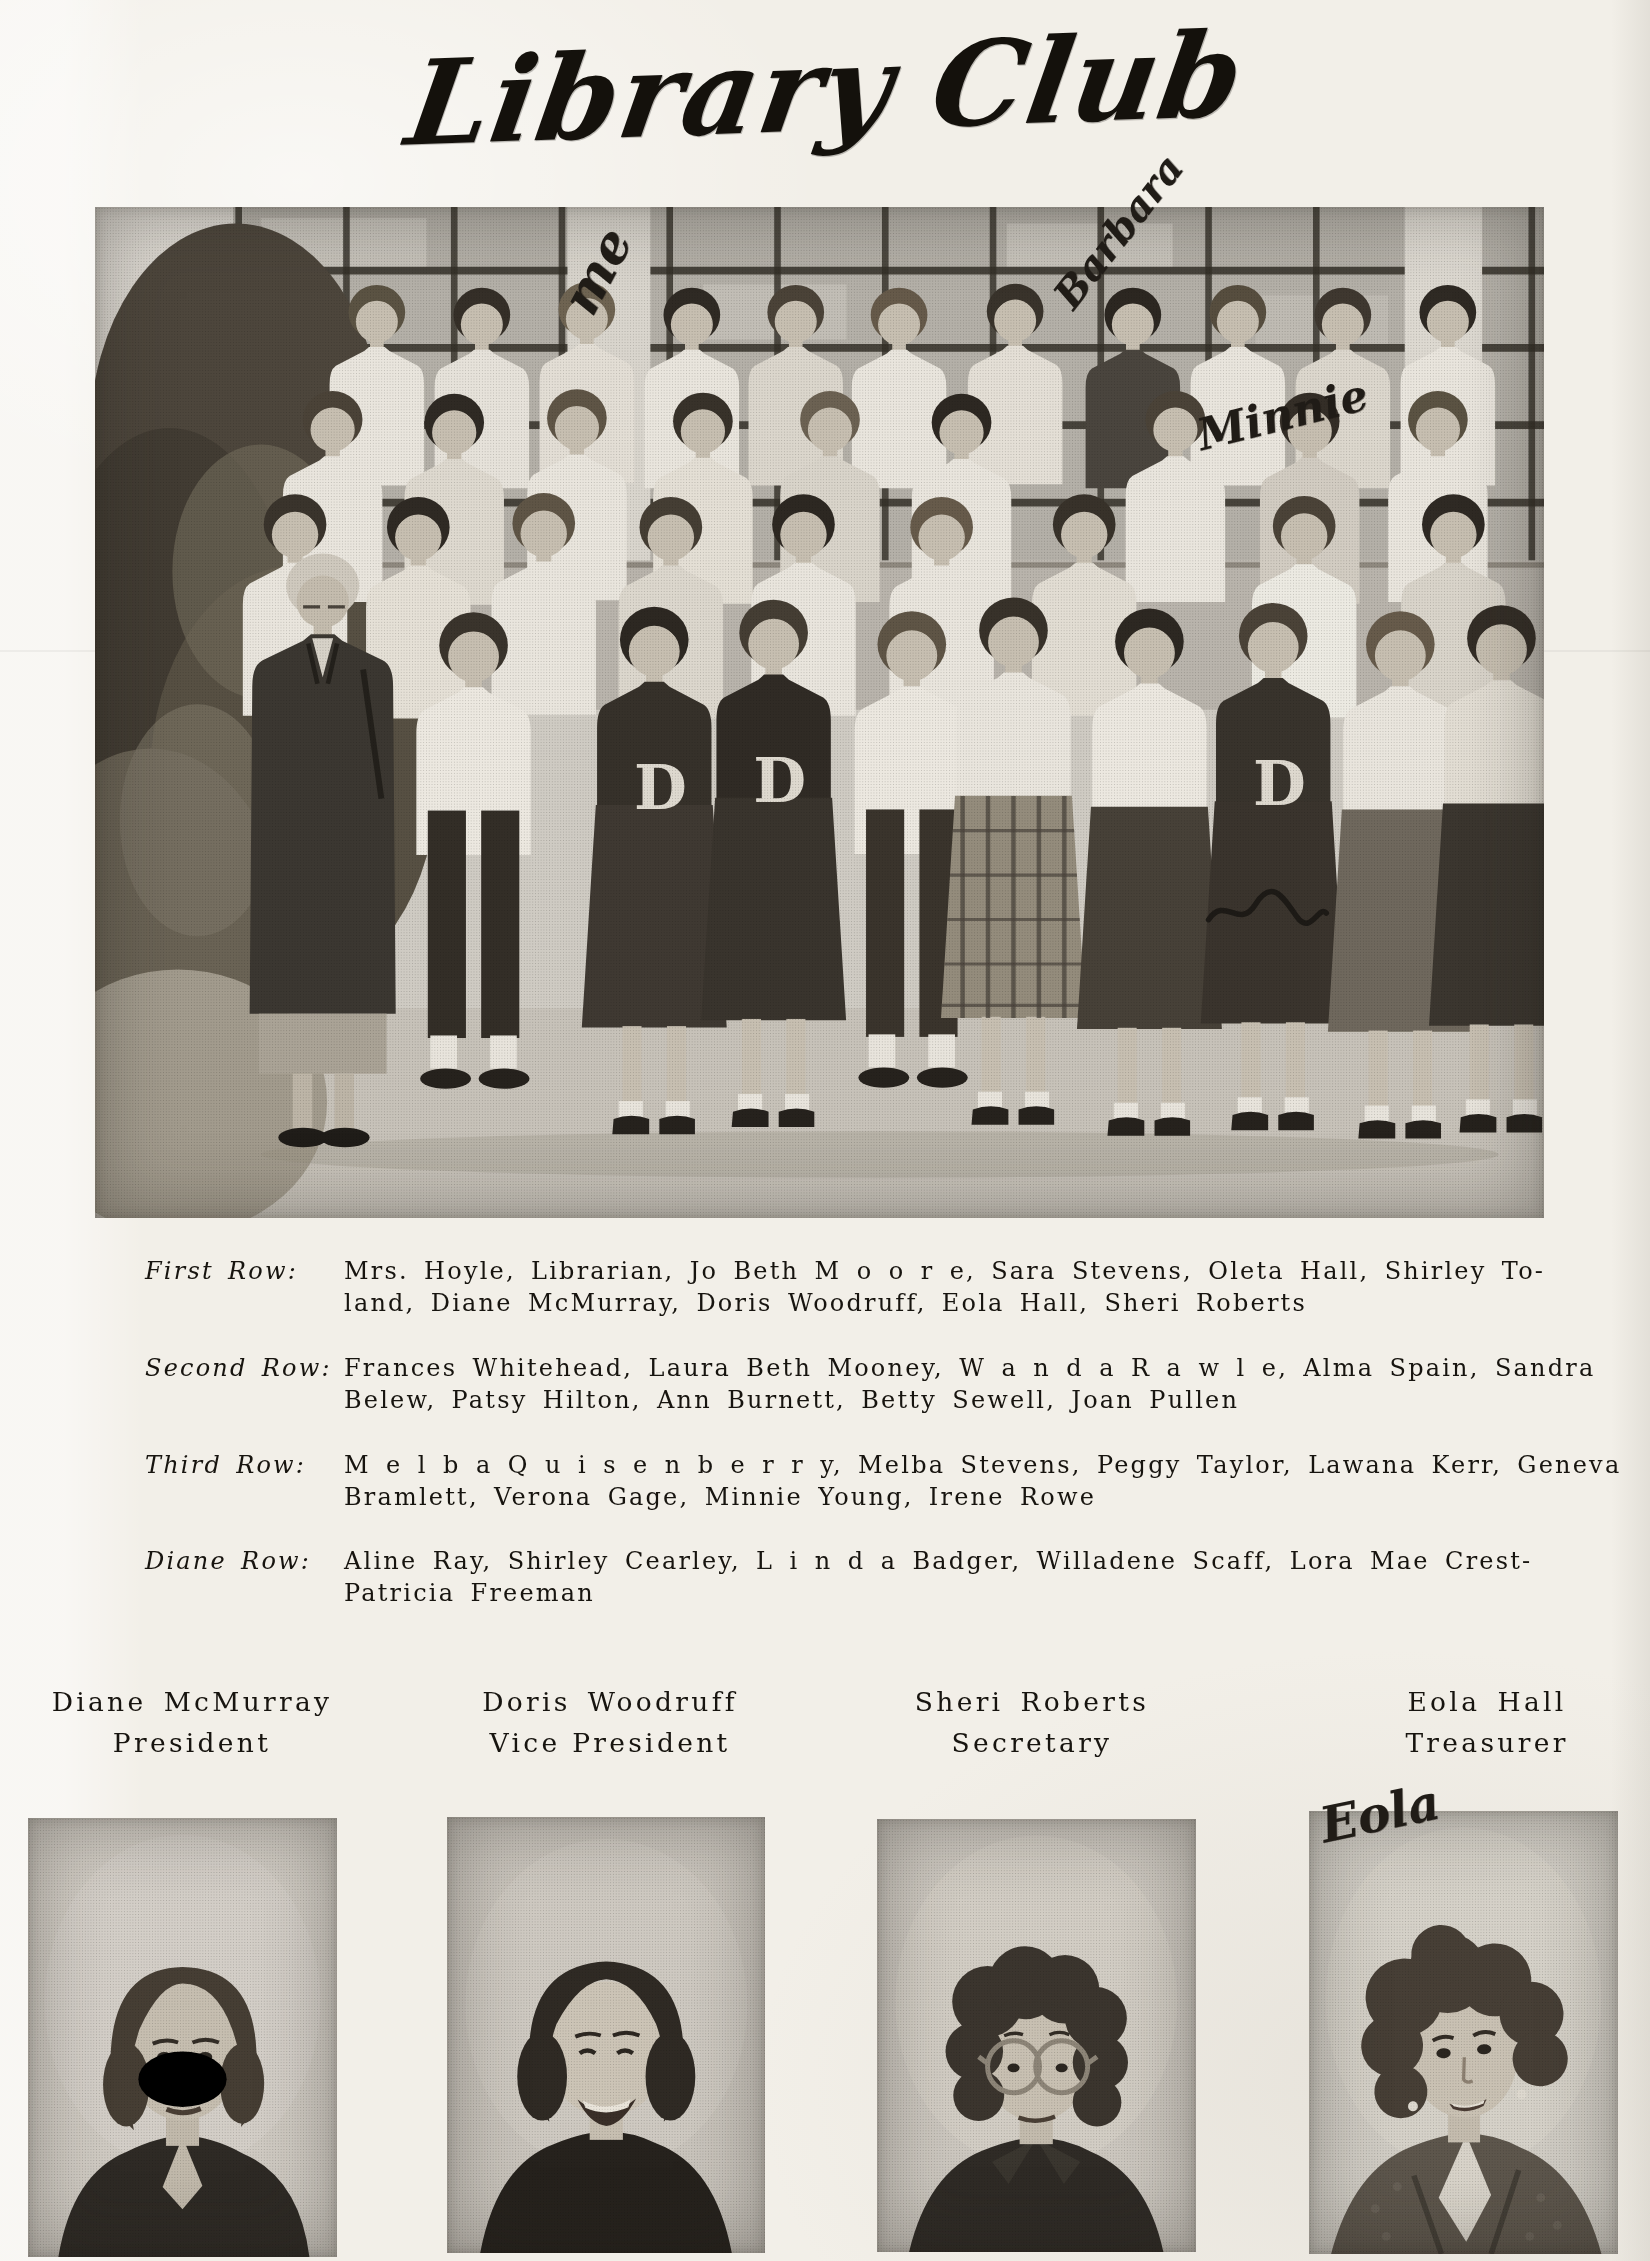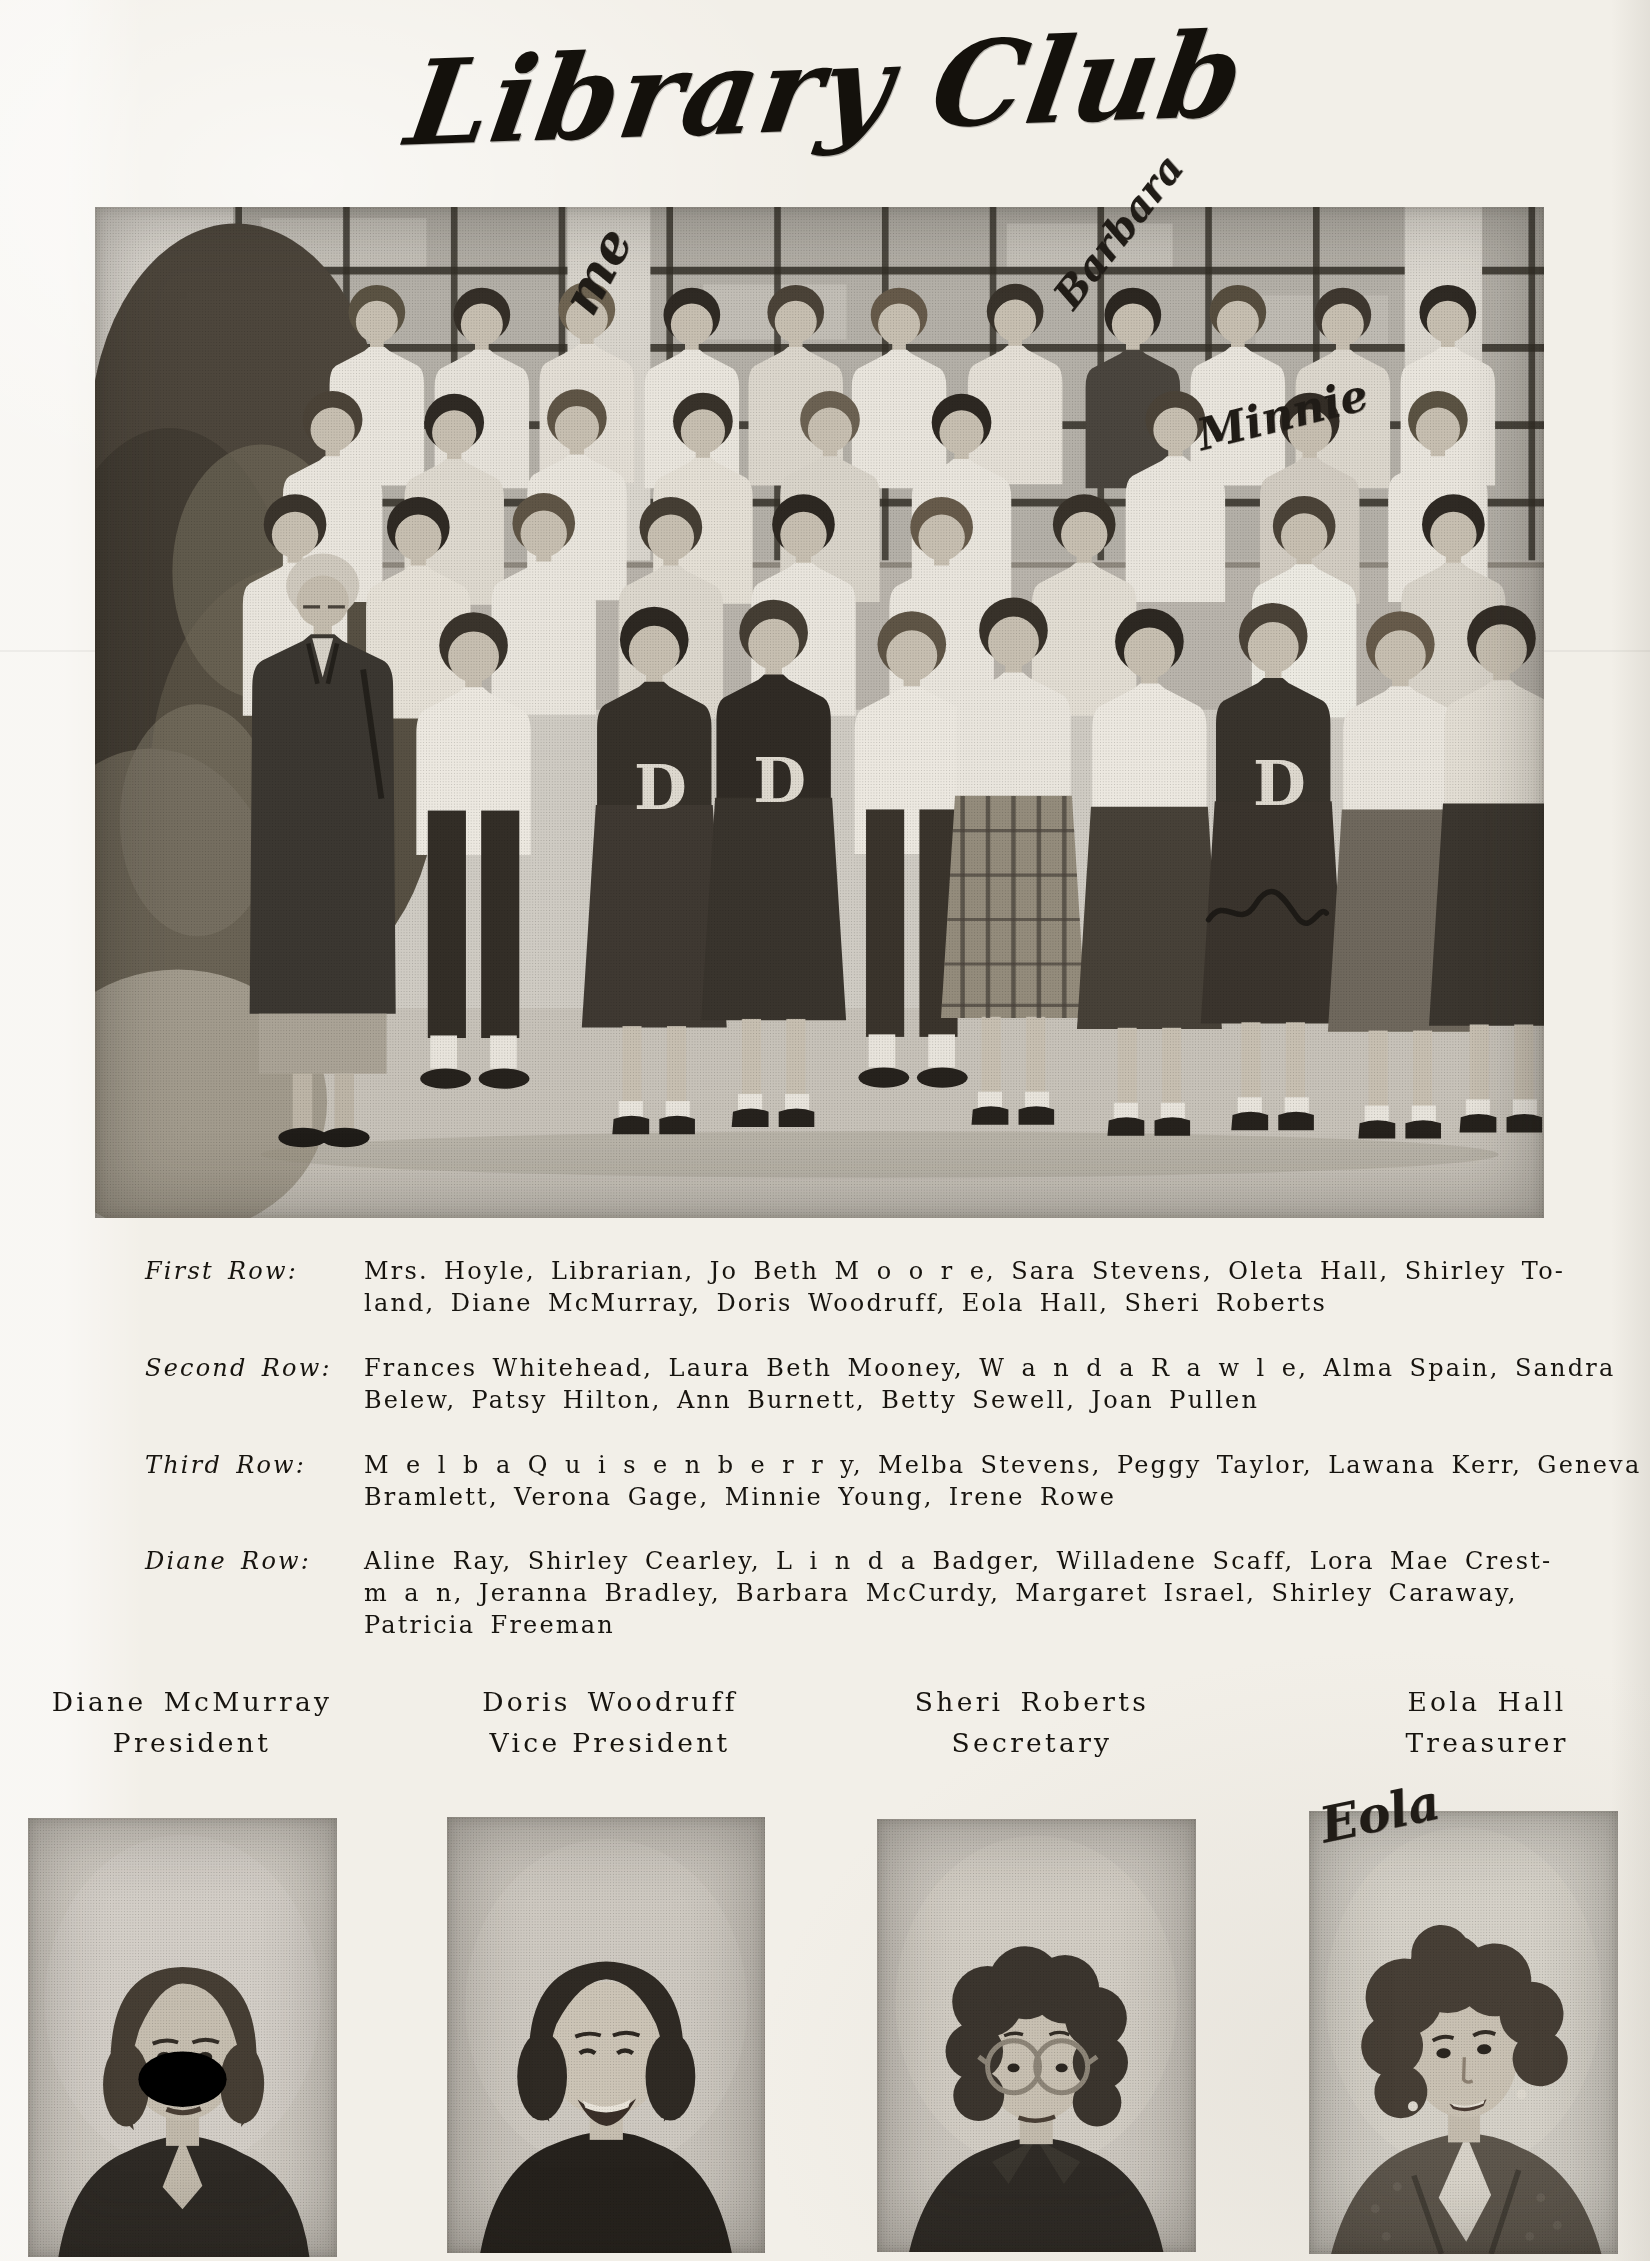--- a/index.html
+++ b/index.html
@@ -37,21 +37,21 @@
   
   .hand{
     position:absolute;font-style:italic;font-weight:bold;white-space:nowrap;
     color:#201c17;text-shadow:0.6px 0.6px 0 rgba(32,28,23,.4);
     transform-origin:0 50%;
   }
   
   .roster-row{position:absolute;left:145px;width:1414px;font-size:24px;line-height:32px;}
   .roster-label{position:absolute;left:0;top:0;letter-spacing:2.2px;word-spacing:4.4px;white-space:nowrap;font-style:italic;}
   .roster-lines{position:absolute;left:199px;top:0;width:1215px;}
-  .roster-line{white-space:nowrap;letter-spacing:2.2px;word-spacing:5.5px;margin-left:20px;}
+  .roster-line{white-space:nowrap;letter-spacing:2.2px;word-spacing:5.5px;}
   
   .officer{position:absolute;width:420px;transform:translateX(-50%);text-align:center;}
   .officer .name{font-size:26.5px;letter-spacing:3.3px;word-spacing:5.5px;white-space:nowrap;}
   .officer .role{font-size:26.5px;letter-spacing:3.3px;margin-top:10px;white-space:nowrap;}
 </style>
 </head>
 <body>
 
 <div id="page">
 
@@ -239,21 +239,20 @@
     <span class="roster-label">Third Row:</span>
     <div class="roster-lines">
       <div class="roster-line">M e l b a  Q u i s e n b e r r y,  Melba Stevens, Peggy Taylor, Lawana Kerr, Geneva</div>
       <div class="roster-line">Bramlett, Verona Gage, Minnie Young, Irene Rowe</div>
     </div>
   </div>
   <div class="roster-row" style="top:1545px;">
     <span class="roster-label">Diane Row:</span>
     <div class="roster-lines">
       <div class="roster-line">Aline Ray, Shirley Cearley, L i n d a  Badger, Willadene Scaff, Lora Mae Crest-</div>
-      <div class="roster-line">m a n,  Jeranna Bradley, Barbara McCurdy, Margaret Israel, Shirley Caraway,</div>
       <div class="roster-line">Patricia Freeman</div>
     </div>
   </div>
 
   <div class="officer" style="left:192px;top:1686px;">
     <div class="name">Diane McMurray</div>
     <div class="role">President</div>
   </div>
   <div class="officer" style="left:1032px;top:1686px;">
     <div class="name">Sheri Roberts</div>

